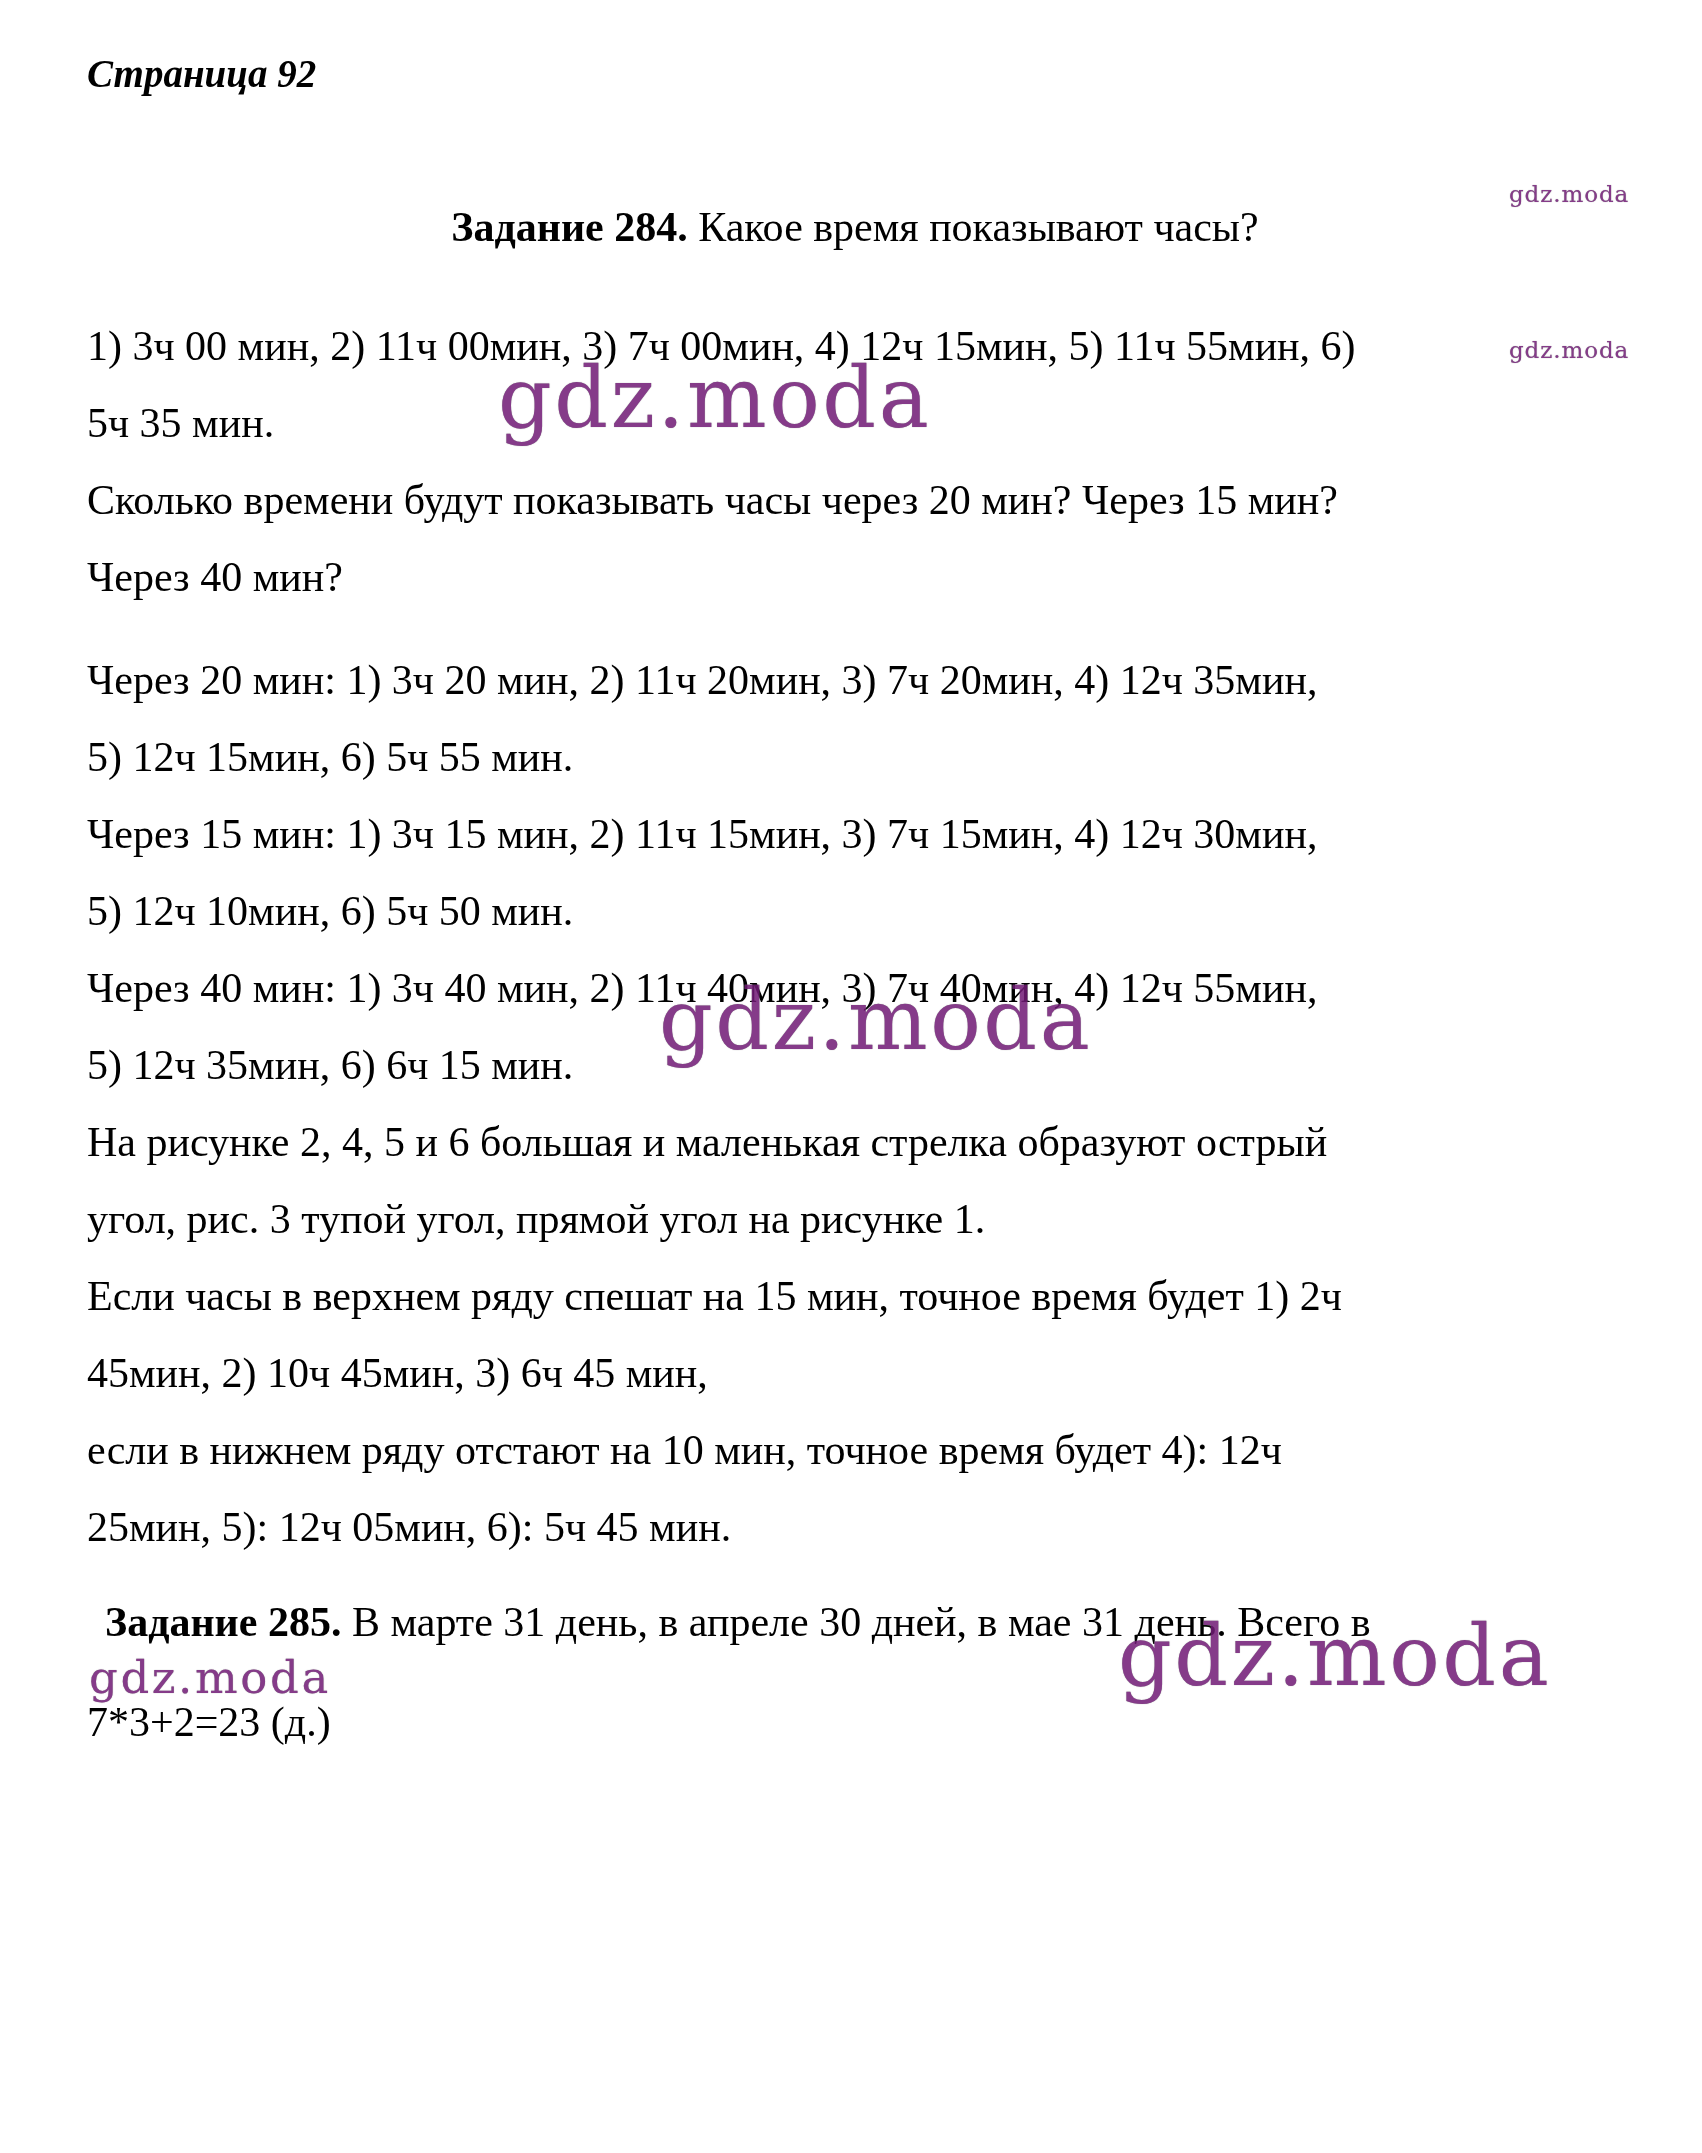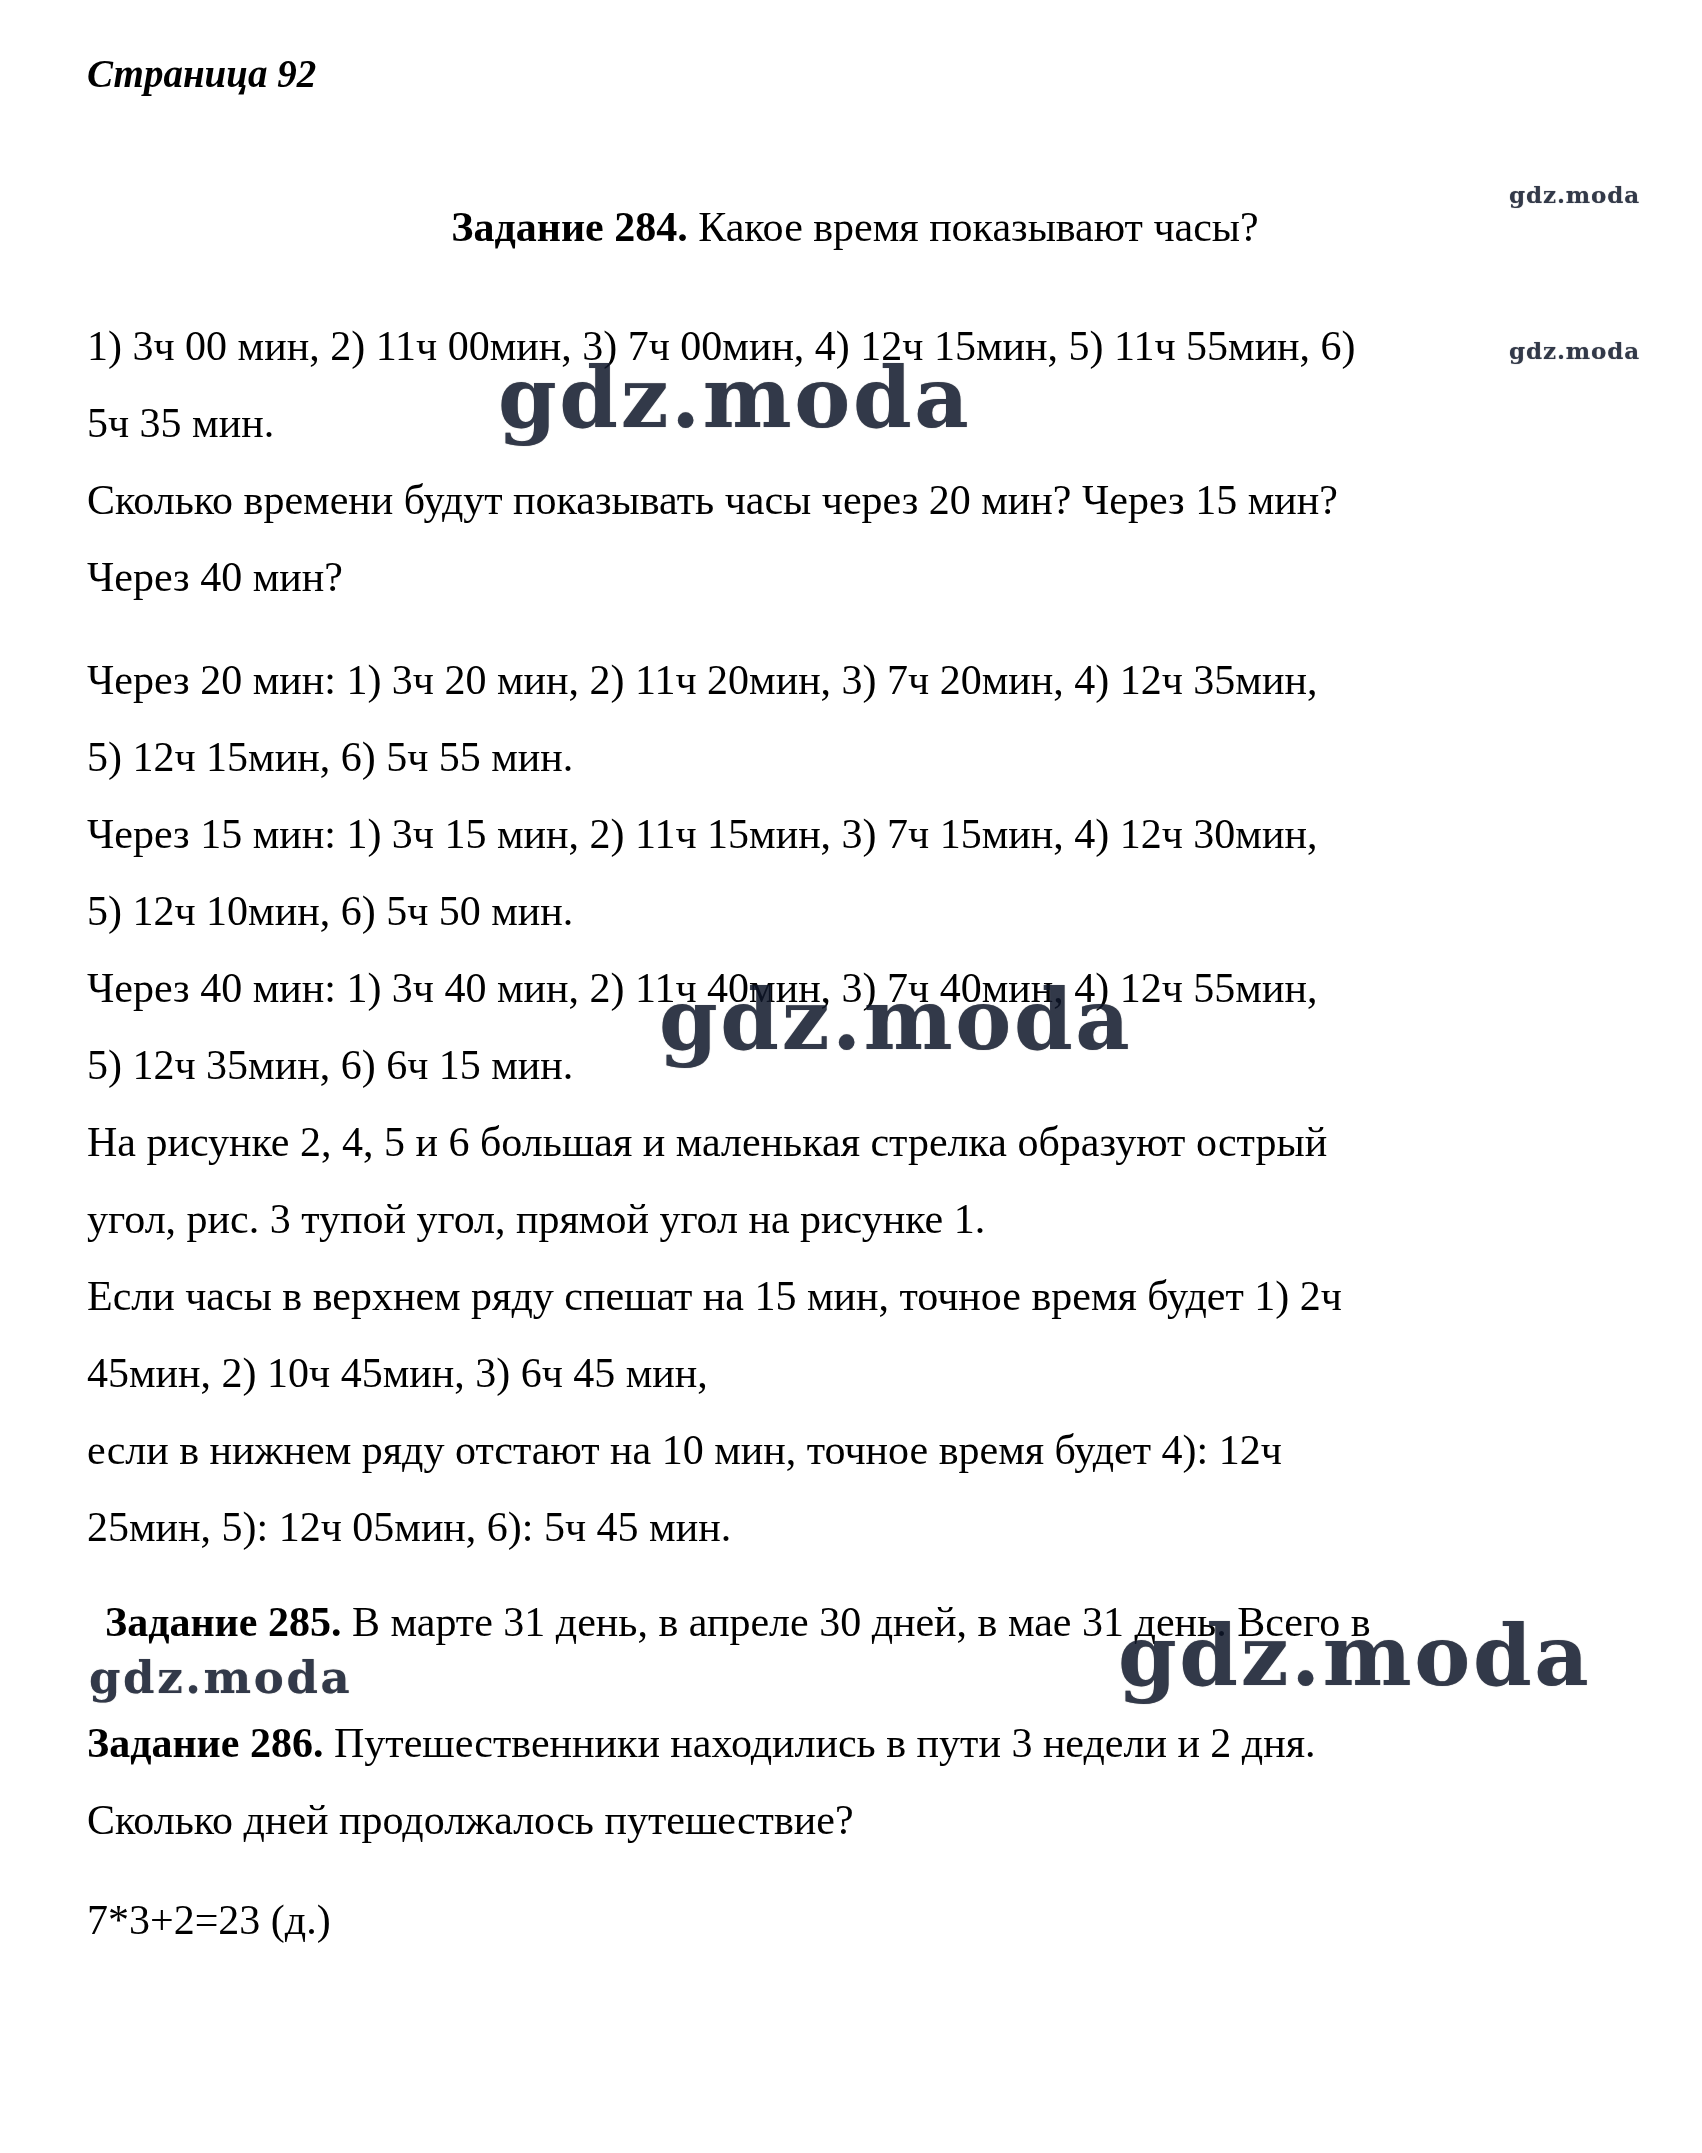--- a/index.html
+++ b/index.html
@@ -52,22 +52,22 @@
   .solution-line {
     margin: 23px 0 0 0;
   }
   .answer-line {
     margin: 0;
   }
   
   .wm {
     position: absolute;
     font-family: "DejaVu Serif", serif;
-    font-weight: bold;
-    color: #0f172a;
+    font-weight: normal;
+    color: #701a75;
     opacity: 0.85;
     letter-spacing: 2.6px;
     text-shadow: 0 0 0.9px #6f6f6f;
     pointer-events: none;
     white-space: nowrap;
     line-height: 1;
   }
   .wm-large { font-size: 84px; }
   .wm-medium { font-size: 45px; }
   .wm-small { font-size: 23px; letter-spacing: 0.9px; }
@@ -105,22 +105,18 @@
 угол, рис. 3 тупой угол, прямой угол на рисунке 1.
 Если часы в верхнем ряду спешат на 15 мин, точное время будет 1) 2ч
 45мин, 2) 10ч 45мин, 3) 6ч 45 мин,
 если в нижнем ряду отстают на 10 мин, точное время будет 4): 12ч
 25мин, 5): 12ч 05мин, 6): 5ч 45 мин.</div>
 
   <div class="task285-block">
     <div><span class="task-label">Задание 285.</span><span> В марте 31 день, в апреле 30 дней, в мае 31 день. Всего в</span></div>
   </div>
 
-  <div class="task286-block">
-    <div><span class="task-label">Задание 286.</span><span> Путешественники находились в пути 3 недели и 2 дня.</span></div>
-    <div>Сколько дней продолжалось путешествие?</div>
-  </div>
 
   <div class="solution-line">7*3+2=23 (д.)</div>
 
 
 </div>
 
 
 </body></html>

